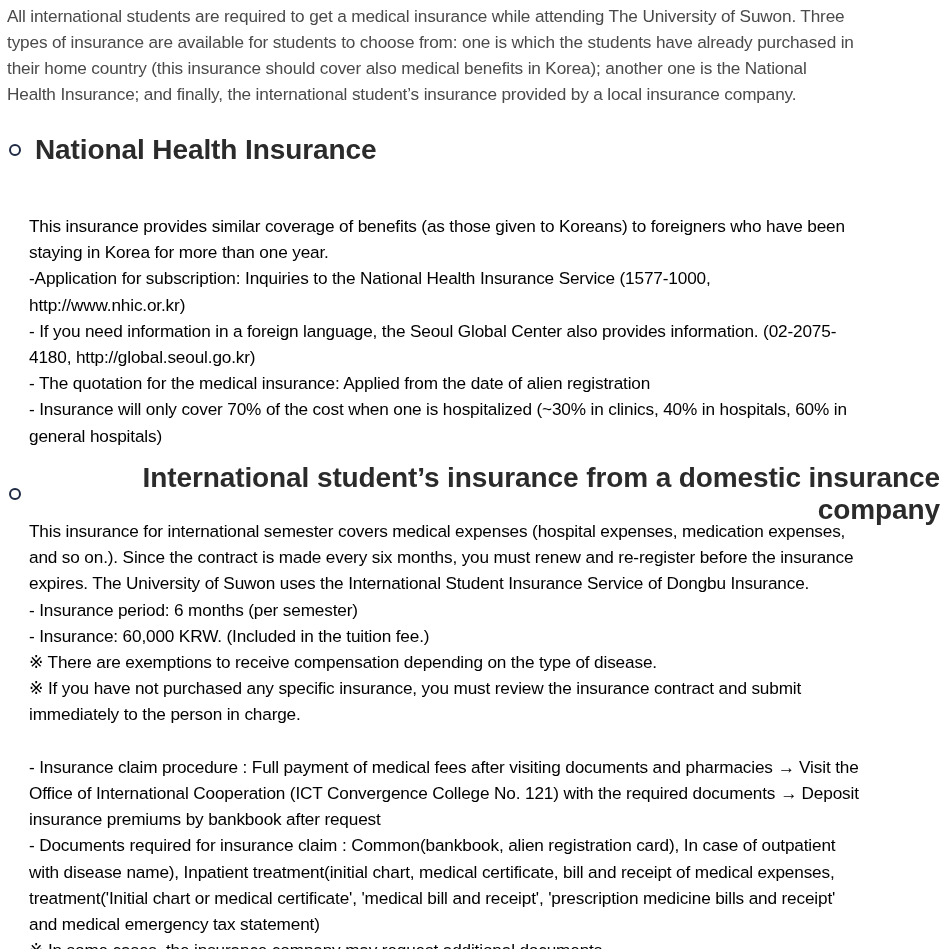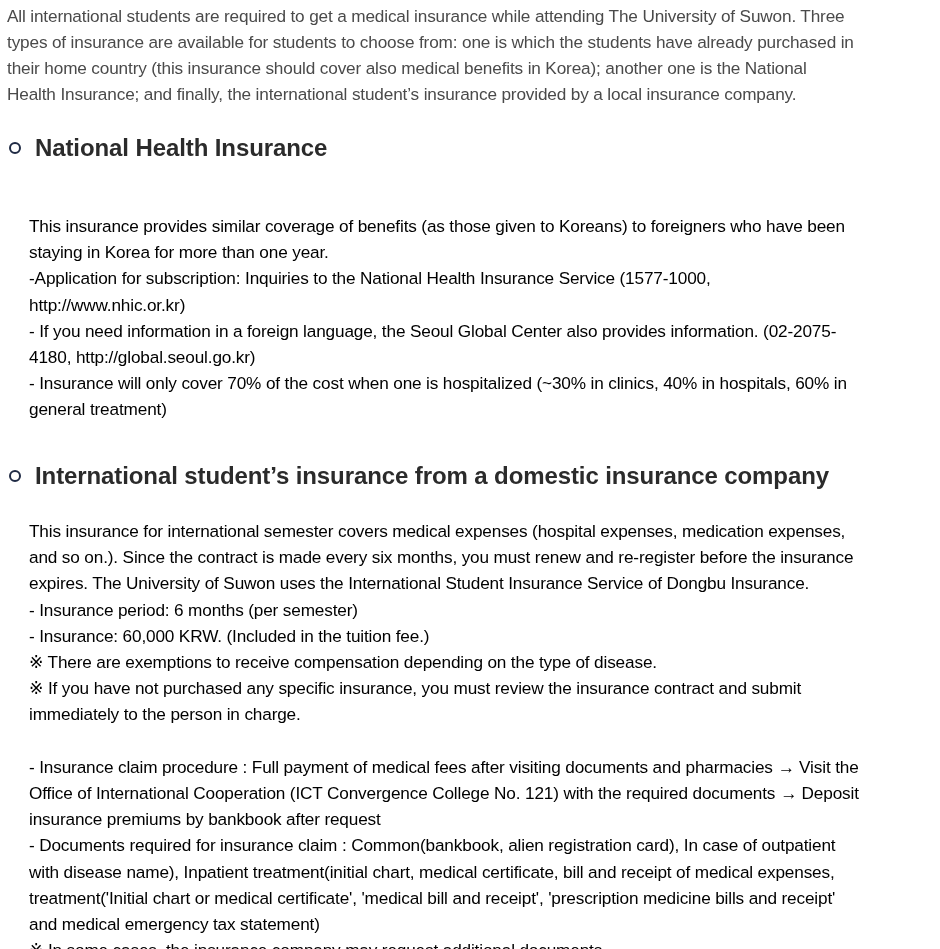--- a/index.html
+++ b/index.html
@@ -27,21 +27,21 @@
       font-size: 17.2px;
       line-height: 26px;
       letter-spacing: -0.15px;
       color: #4a4a4a;
     }
     .section-title {
       position: absolute;
       left: 8px;
       display: flex;
       align-items: center;
-      font-size: 24px;
+      font-size: 28px;
       font-weight: bold;
       color: #2b2b2b;
       letter-spacing: -0.1px;
     }
     .bullet {
       display: inline-block;
       width: 8px;
       height: 8px;
       border: 2.5px solid #1f2a44;
       border-radius: 50%;
@@ -85,22 +85,23 @@
     <span>National Health Insurance</span>
   </div>
 
   <div class="block" style="top:174px;">
     <span class="line">This insurance provides similar coverage of benefits (as those given to Koreans) to foreigners who have been</span>
     <span class="line">staying in Korea for more than one year.</span>
     <span class="line">-Application for subscription: Inquiries to the National Health Insurance Service (1577-1000,</span>
     <span class="line">http://www.nhic.or.kr)</span>
     <span class="line">- If you need information in a foreign language, the Seoul Global Center also provides information. (02-2075-</span>
     <span class="line">4180, http://global.seoul.go.kr)</span>
+    <span class="line">- The quotation for the medical insurance: Applied from the date of alien registration</span>
     <span class="line">- Insurance will only cover 70% of the cost when one is hospitalized (~30% in clinics, 40% in hospitals, 60% in</span>
-    <span class="line">general treatment)</span>
+    <span class="line">general hospitals)</span>
   </div>
 
   <div class="section-title" style="top:462px;text-align:right;">
     <span class="bullet"></span>
     <span>International student’s insurance from a domestic insurance company</span>
   </div>
 
   <div class="block" style="top:479px;">
     <span class="line">This insurance for international semester covers medical expenses (hospital expenses, medication expenses,</span>
     <span class="line">and so on.). Since the contract is made every six months, you must renew and re-register before the insurance</span>

